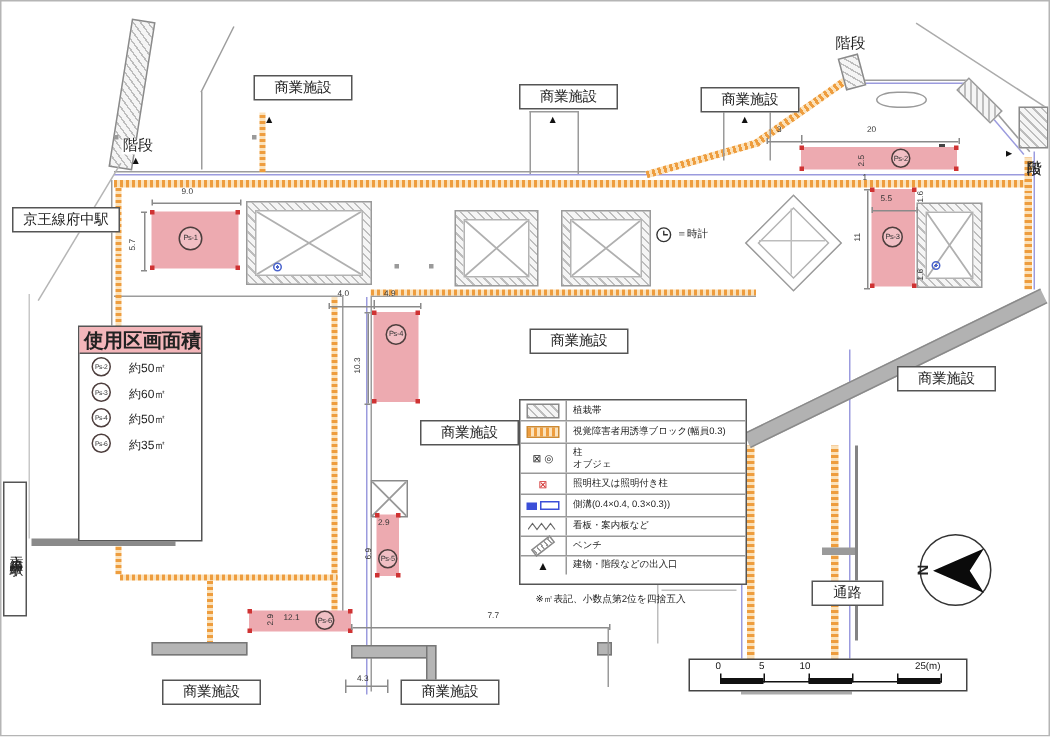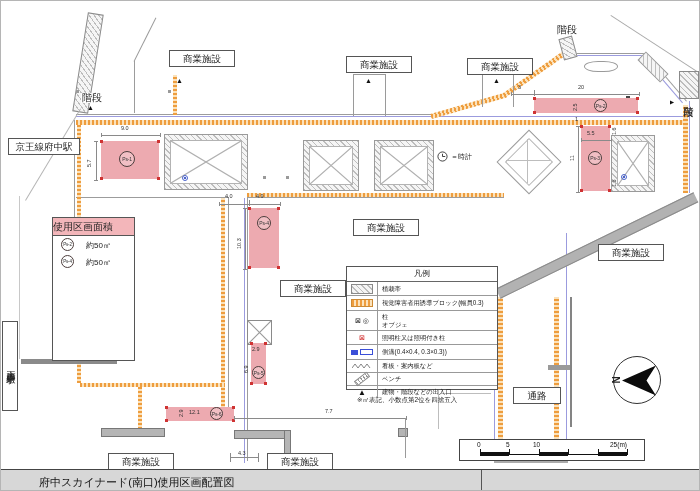--- a/index.html
+++ b/index.html
@@ -21,21 +21,21 @@
   .dimv{position:absolute;width:4px;border-top:1px solid #8a8a8a;border-bottom:1px solid #8a8a8a;background:linear-gradient(#8a8a8a 0 0) center/1px 100% no-repeat;}
   .xbox{position:absolute;border:1px solid #9a9a9a;box-sizing:border-box;padding:5px;}
   .xin{position:relative;width:100%;height:100%;background:#fff;border:1px solid #b3b3b3;box-sizing:border-box;}
   .xin svg{position:absolute;left:0;top:0;width:100%;height:100%;}
   .tri{position:absolute;font-size:7px;color:#111;line-height:1;}
   .sqg{position:absolute;width:3px;height:3px;background:#9a9a9a;}
   .corner{position:absolute;width:3px;height:3px;background:#cf3333;}
   .bcirc{position:absolute;width:6px;height:6px;border:1px solid #4a63cc;border-radius:50%;box-sizing:border-box;background:radial-gradient(#4a63cc 0 1px,rgba(0,0,0,0) 1.2px);}
   
   #area-table{position:absolute;left:51px;top:216px;width:83px;height:144px;border:1px solid #555;background:#fff;box-sizing:border-box;}
-  #area-table .hd{height:17px;background:#f3b6ba;border-bottom:1px solid #555;font-size:10px;line-height:17px;text-align:left;}
+  #area-table .hd{height:17px;background:#f3b6ba;border-bottom:1px solid #555;font-size:13px;line-height:17px;text-align:right;font-weight:bold;}
   #area-table .rw{height:17px;position:relative;}
   #area-table .rw .cid{position:absolute;left:8px;top:2px;width:13px;height:13px;font-size:4.5px;}
   #area-table .rw .ar{position:absolute;left:33px;top:4px;font-size:8px;}
   #area-table .tt{height:21px;border-top:1px solid #555;font-size:8.5px;font-weight:bold;text-align:center;line-height:21px;}
   
   #legend{position:absolute;left:345px;top:265px;width:152px;height:124px;border:1px solid #555;background:#fff;box-sizing:border-box;font-size:6.3px;}
   #legend .ttl{height:14px;line-height:14px;text-align:center;font-size:8px;border-bottom:1px solid #666;}
   #legend .lrow{display:flex;border-bottom:1px solid #999;align-items:center;}
   #legend .lrow:last-child{border-bottom:none;}
   #legend .symc{width:30px;display:flex;align-items:center;justify-content:center;gap:2px;align-self:stretch;border-right:1px solid #999;}
@@ -267,36 +267,43 @@
   <div class="txt" style="left:556px;top:24px;font-size:10px">階段</div>
   <div class="txt vtxt" style="left:682px;top:97px;font-size:10px">階段</div>
   <div class="lblbox" style="left:168px;top:49px;width:56px">商業施設</div>
   <div class="lblbox" style="left:345px;top:55px;width:56px">商業施設</div>
   <div class="lblbox" style="left:466px;top:57px;width:56px">商業施設</div>
   <div class="lblbox" style="left:352px;top:218px;width:56px">商業施設</div>
   <div class="lblbox" style="left:279px;top:279px;width:56px">商業施設</div>
   <div class="lblbox" style="left:597px;top:243px;width:56px">商業施設</div>
   <div class="lblbox" style="left:107px;top:452px;width:56px">商業施設</div>
   <div class="lblbox" style="left:266px;top:452px;width:56px">商業施設</div>
-  <div class="lblbox" style="left:512px;top:386px;width:38px">通路</div>
+  <div class="lblbox" style="left:540px;top:386px;width:38px">通路</div>
 
   <div id="area-table">
     <div class="hd">使用区画面積</div>
     <div class="rw">
         <span class="cid">Ps-2</span>
         <span class="ar">約50㎡</span>
       </div>
     <div class="rw">
+        <span class="cid">Ps-3</span>
+        <span class="ar">約60㎡</span>
+      </div>
+    <div class="rw">
         <span class="cid">Ps-4</span>
         <span class="ar">約50㎡</span>
       </div>
+    <div class="rw">
+        <span class="cid">Ps-6</span>
+        <span class="ar">約35㎡</span>
+      </div>
   </div>
 
   <div id="legend">
-    <div class="ttl">凡例</div>
     <div class="lrow" style="height:13px">
         <div class="symc">
           <span class="sym-hatch hatch"></span>
         </div>
         <div class="lab">植栽帯</div>
       </div>
     <div class="lrow" style="height:14px">
         <div class="symc">
           <span class="sym-tac"></span>
         </div>
@@ -353,18 +360,14 @@
       <div class="tick" style="left:49px"></div>
       <div class="tick" style="left:79px"></div>
       <div class="tick" style="left:108px"></div>
       <div class="tick" style="left:138px"></div>
       <div class="tick" style="left:167px"></div>
     <div class="seg" style="left:20px;width:29px"></div>
     <div class="seg" style="left:79px;width:29px"></div>
     <div class="seg" style="left:138px;width:29px"></div>
   </div>
 
-  <div id="footer">
-    <span class="t">府中スカイナード(南口)使用区画配置図</span>
-    <span class="dv"></span>
-  </div>
 
 </div>
 
 </body></html>

